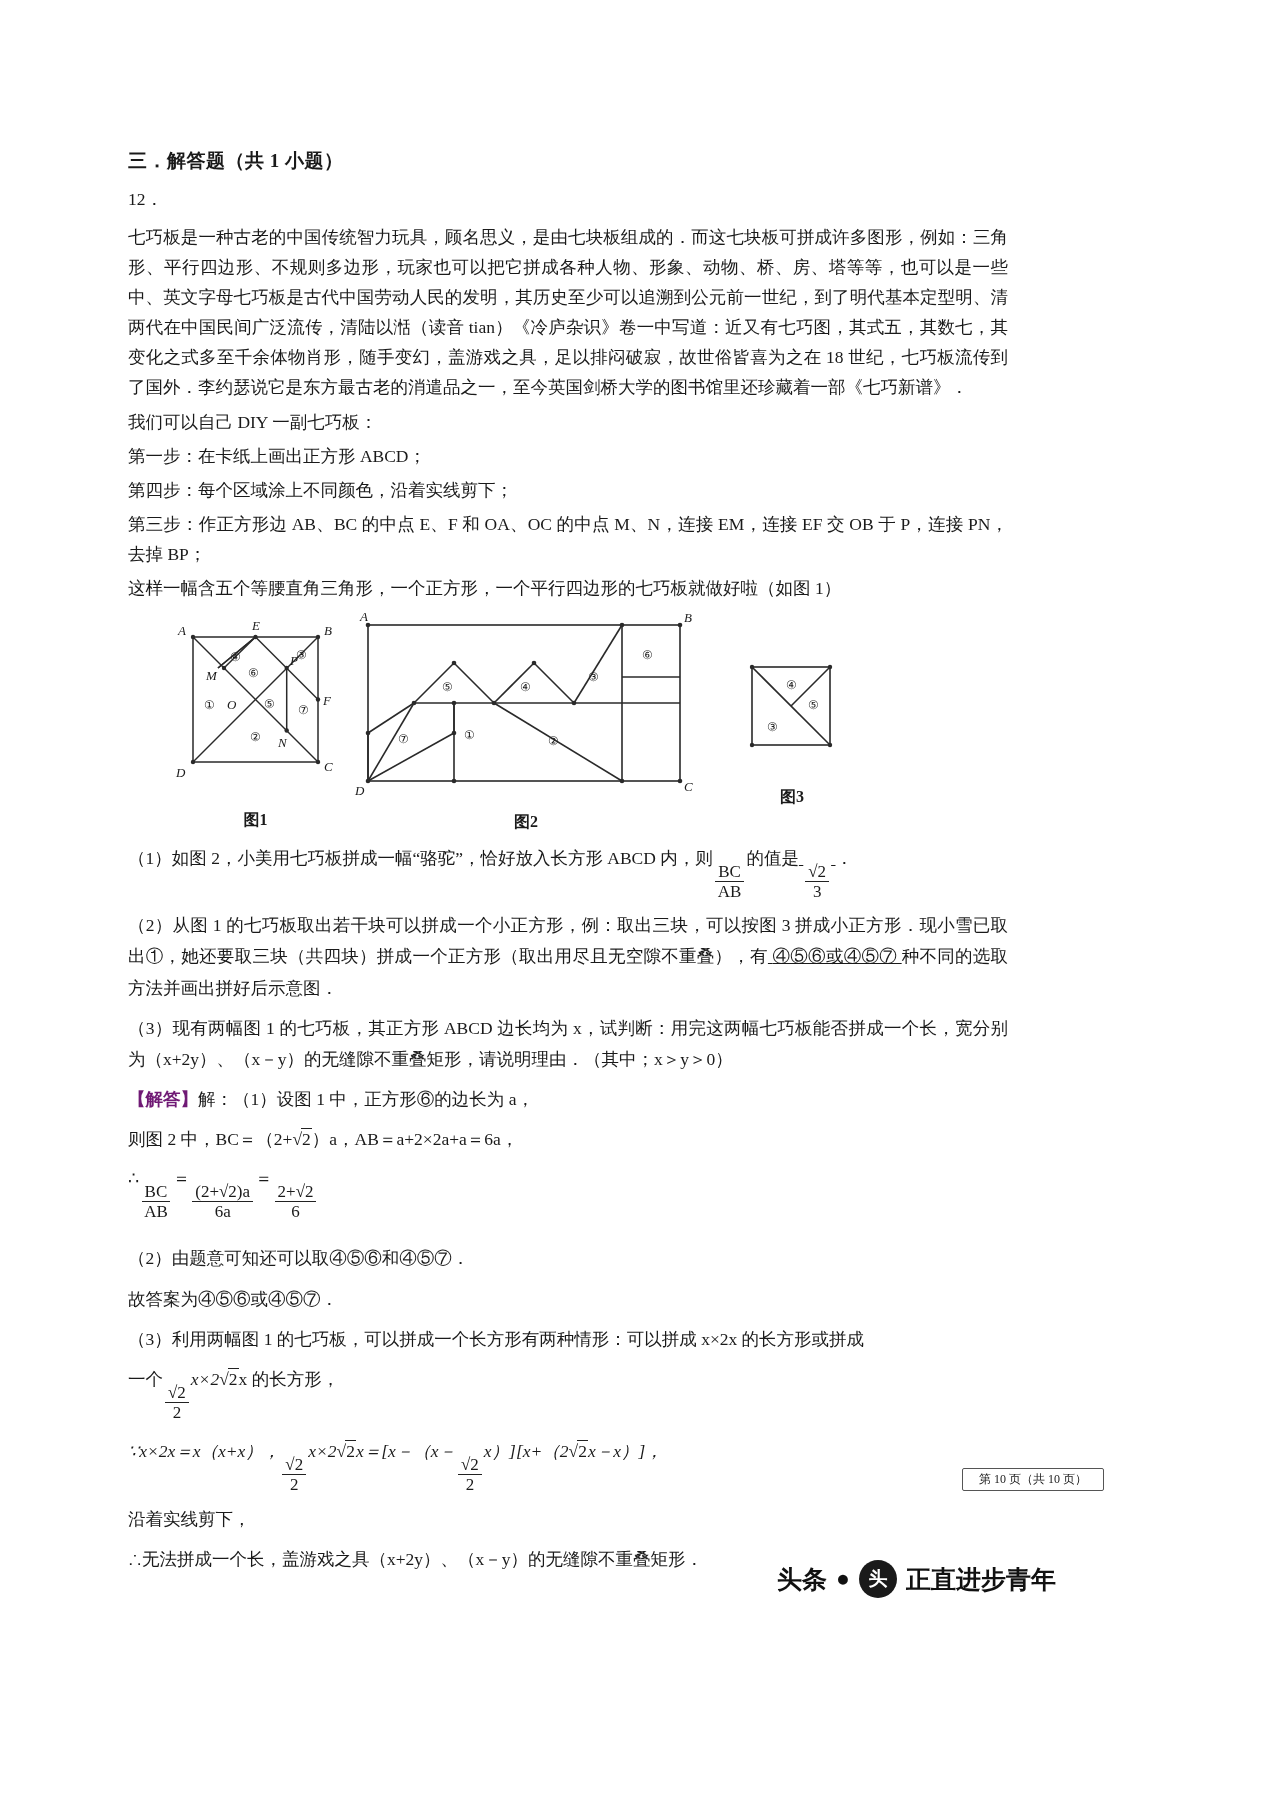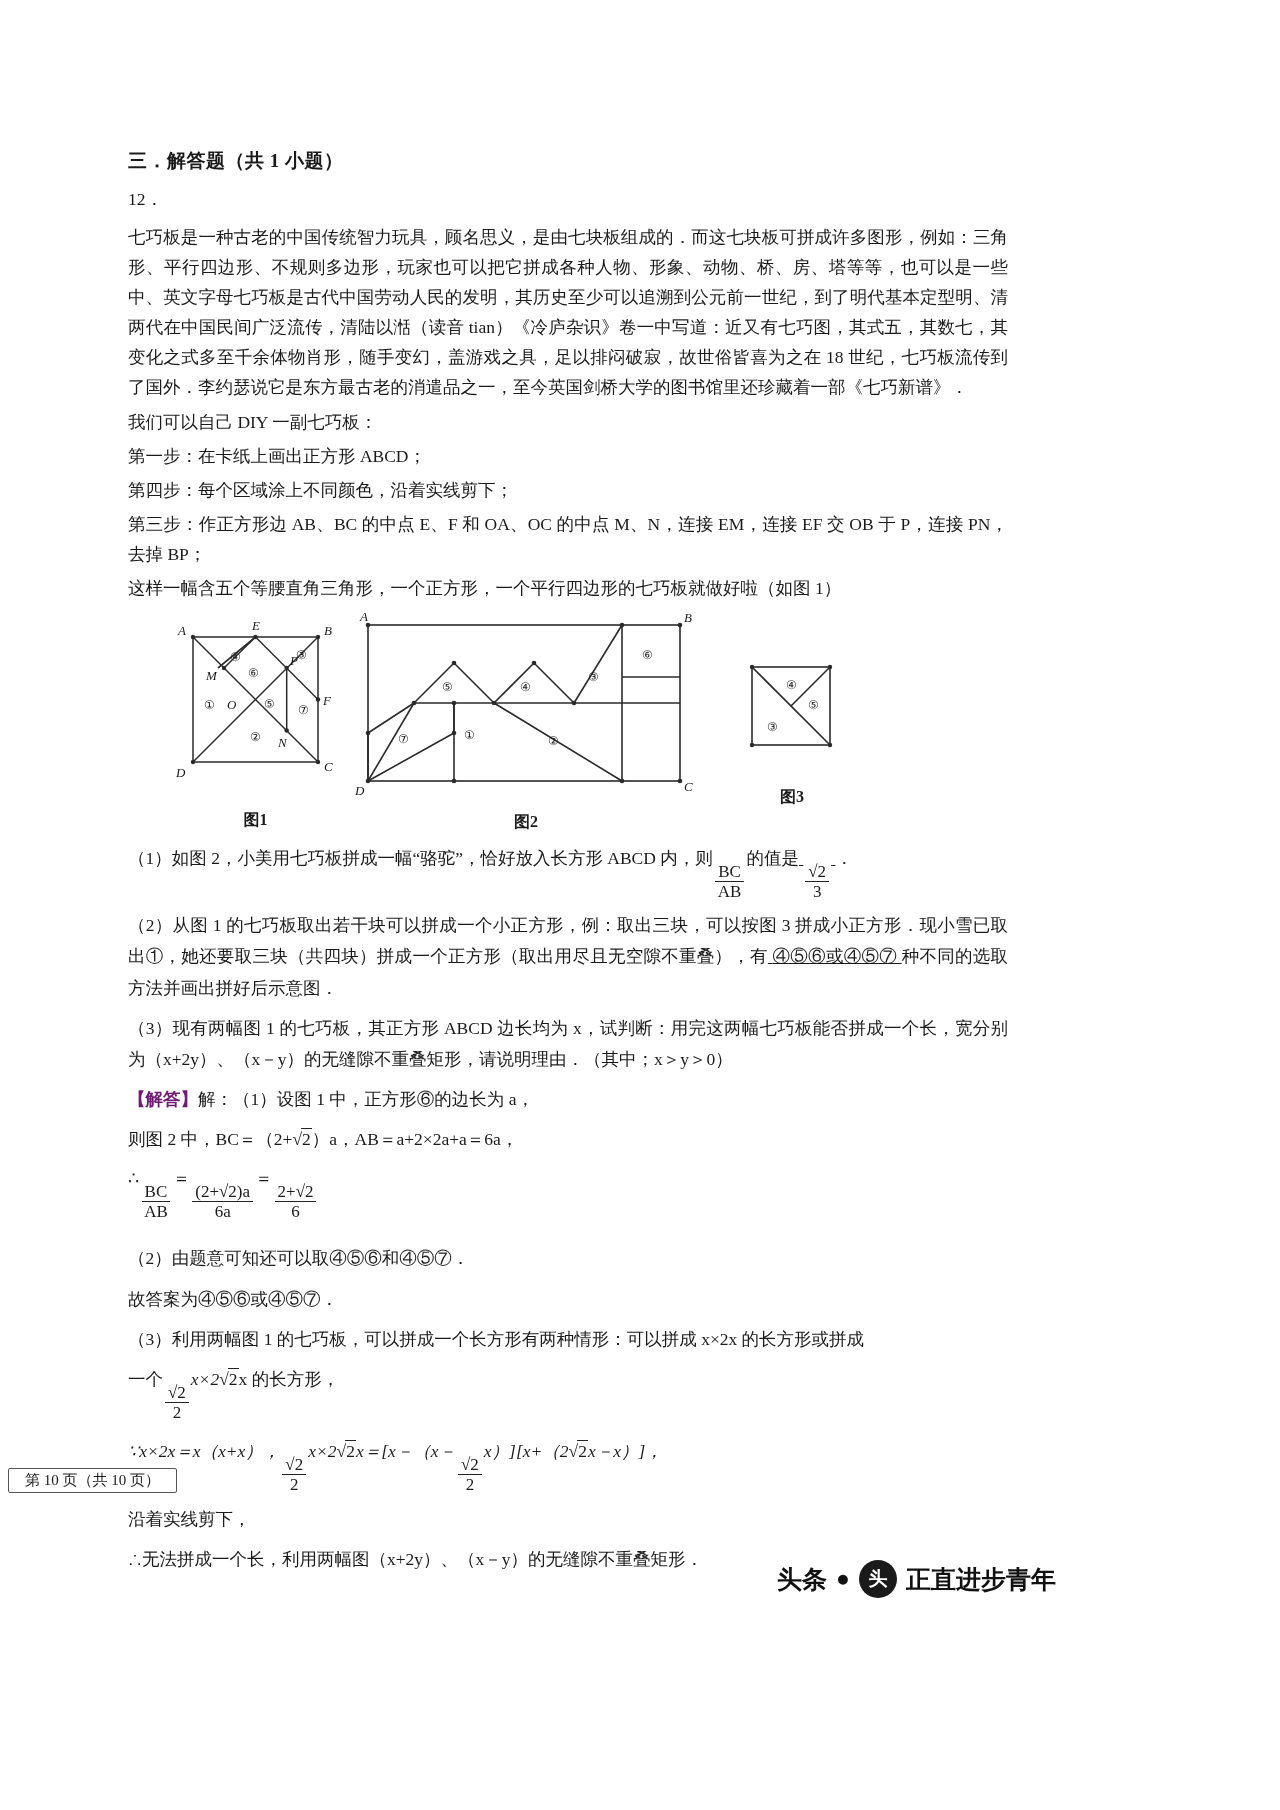--- a/index.html
+++ b/index.html
@@ -58,21 +58,21 @@
   .bigfrac .num, .bigfrac .den { font-size:17px; }
 
   .sqrt { display:inline-block; }
   .sqrt .rad { }
   .sqrt .body { border-top:1.2px solid #222; padding:0 1px 0 1px; margin-left:-1px; }
 
   .mathline { font-size:17.5px; line-height:2.0; }
 
   .footer {
     position:absolute; left:8px; right:0; top:1468px;
-    text-align:left; font-size:15px;
+    text-align:right; font-size:12px;
   }
   .footer .box {
     display:inline-block; border:1px solid #555; padding:2px 16px; border-radius:2px;
   }
 
   .watermark {
     position:absolute; right:48px; top:1560px;
     display:flex; align-items:center; gap:9px;
     font-size:25px; font-weight:bold; color:#111;
     font-family:Liberation Serif, serif;
@@ -304,21 +304,21 @@
       <span class="it">∵x×2x＝x（x+x），</span><span class="frac bigfrac">
           <span class="num">√2</span>
           <span class="den">2</span>
         </span><span class="it">x×2</span><span class="sqrt"><span class="rad">√</span><span class="body">2</span></span><span class="it">x＝[x－（x－</span><span class="frac bigfrac">
           <span class="num">√2</span>
           <span class="den">2</span>
         </span><span class="it">x）][x+（2</span><span class="sqrt"><span class="rad">√</span><span class="body">2</span></span><span class="it">x－x）]，</span>
     </div>
 
     <div class="sub-para" style="margin-top:10px;">沿着实线剪下，</div>
-    <div class="sub-para">∴无法拼成一个长，利用两幅图（x+2y）、（x－y）的无缝隙不重叠矩形．</div>
+    <div class="sub-para">∴无法拼成一个长，盖游戏之具（x+2y）、（x－y）的无缝隙不重叠矩形．</div>
 
   </div>
 
   <div class="footer">
     <span class="box">第 10 页（共 10 页）</span>
   </div>
 
   <div class="watermark">
     <span>头条</span>
     <span class="wm-sep">●</span>

